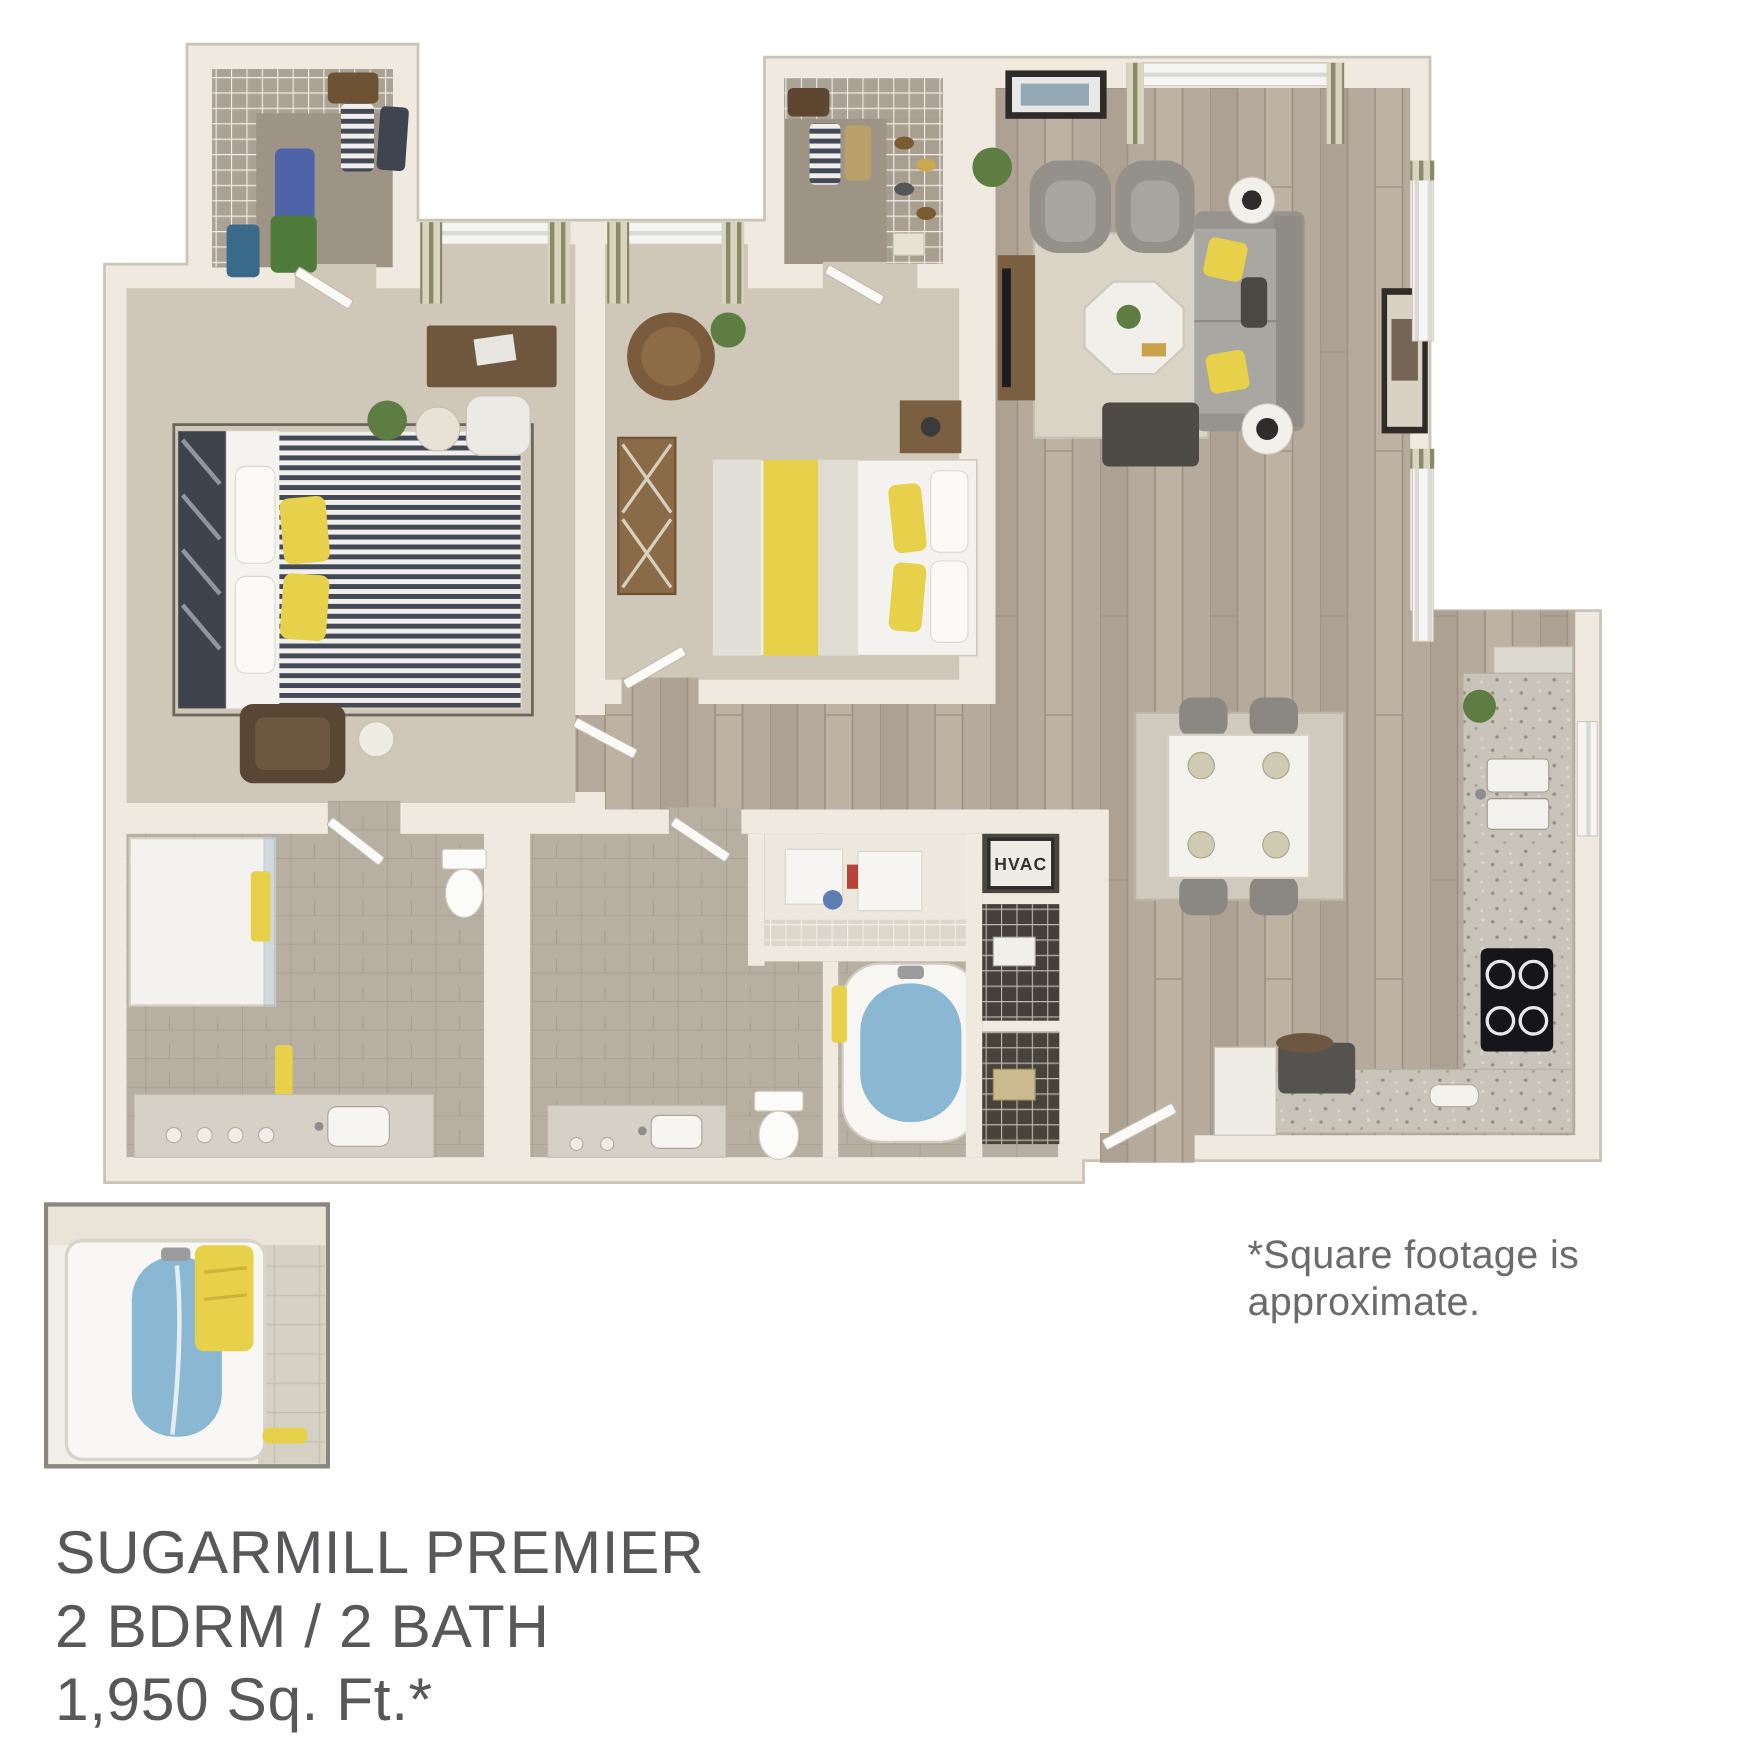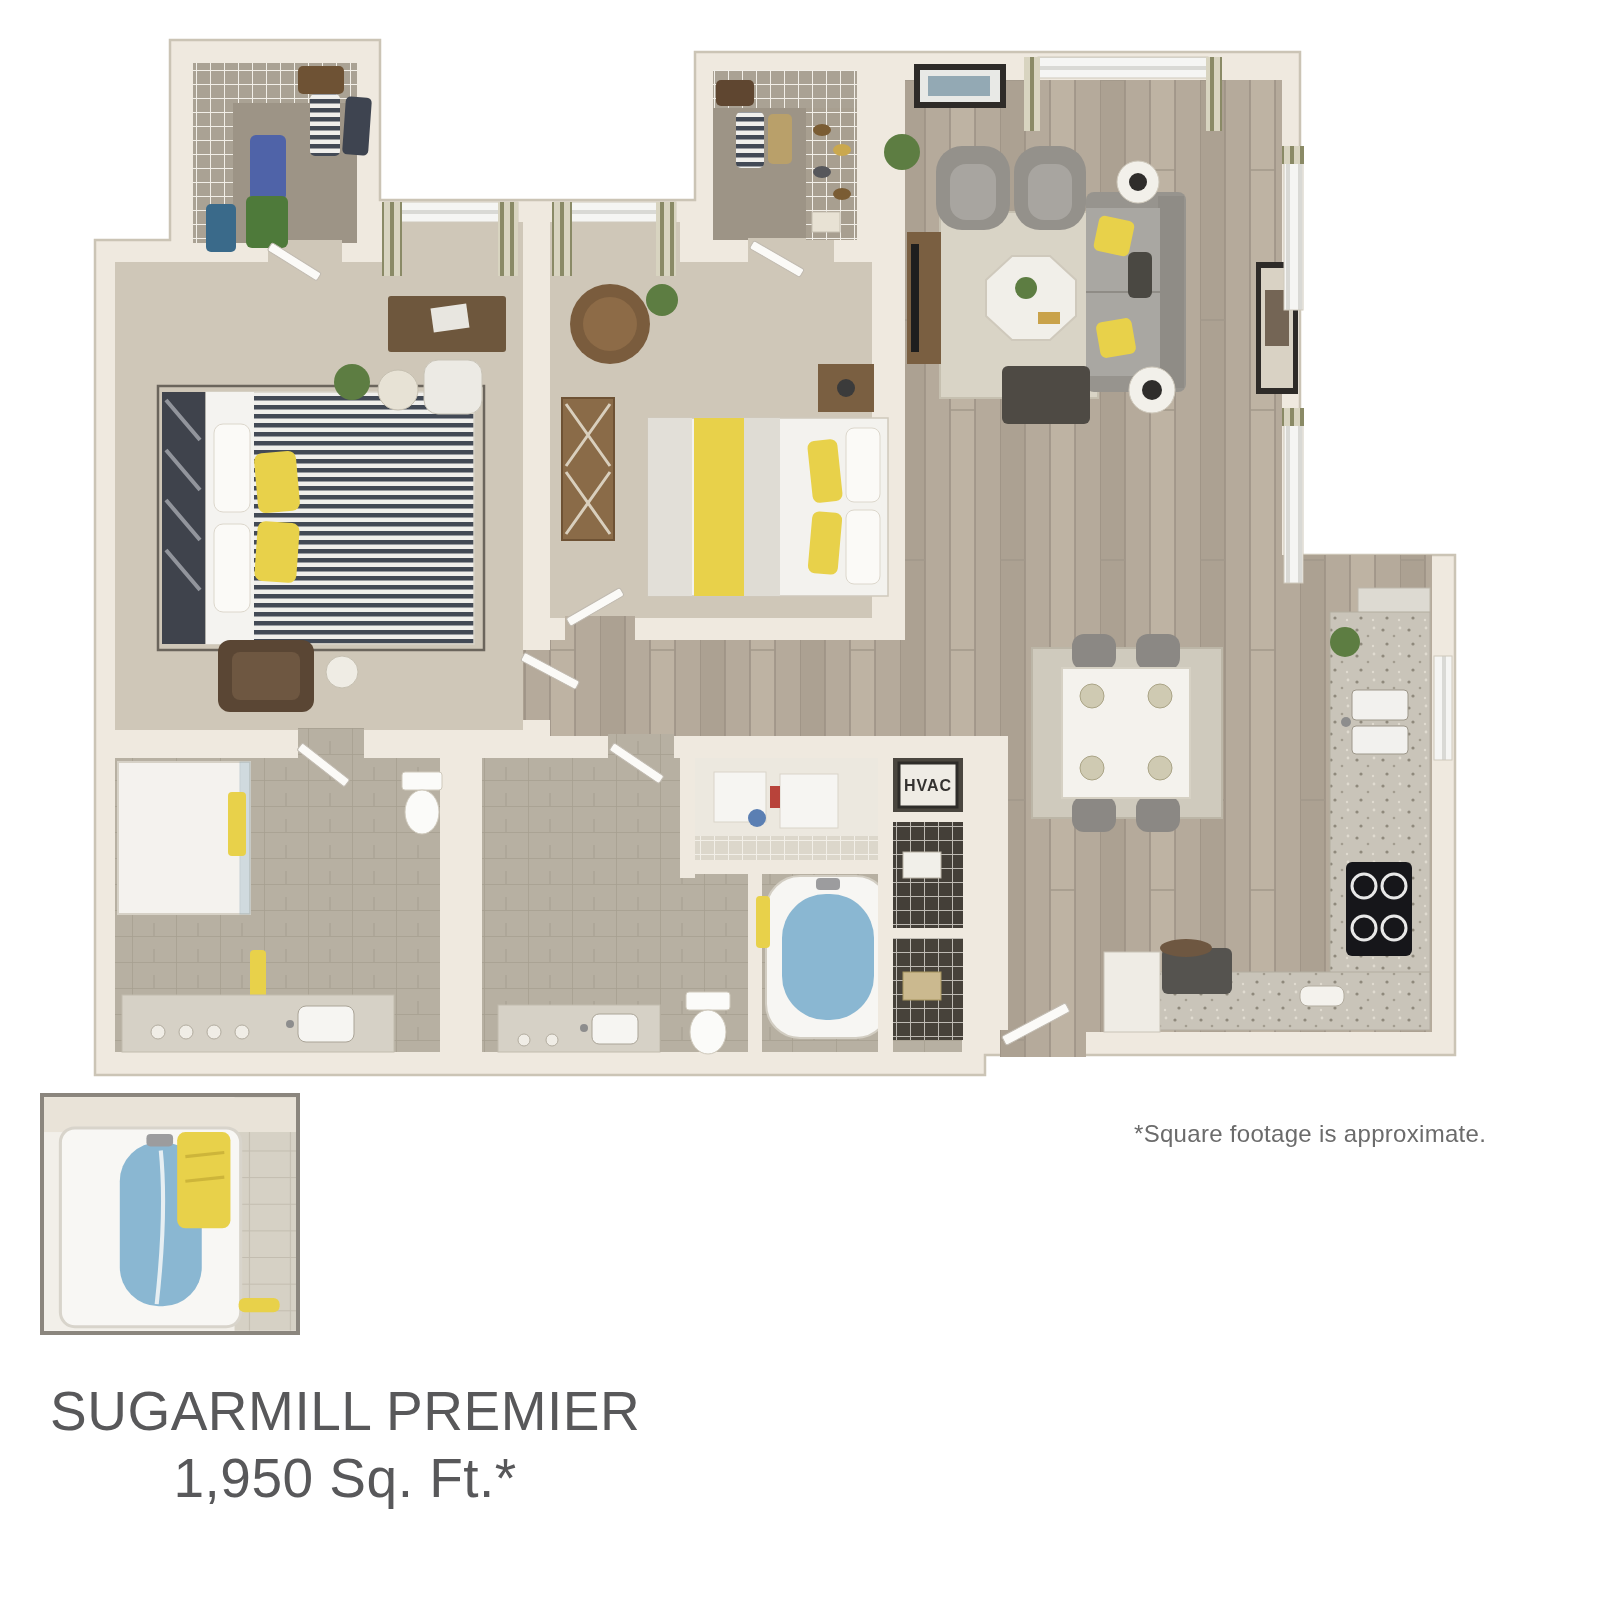--- a/index.html
+++ b/index.html
@@ -3,23 +3,23 @@
 <meta charset="utf-8">
 <style>
   html,body{margin:0;padding:0;background:#ffffff;}
   .stage{position:relative;width:1600px;height:1600px;background:var(--background,#fff);
          font-family:"Liberation Sans",sans-serif;overflow:hidden;}
   .plan-svg{position:absolute;left:0;top:0;width:1600px;height:1600px;}
   .inset{position:absolute;left:40px;top:1093px;width:252px;height:234px;
          border:4px solid var(--inset-border,#8b867e);background:#fff;}
   .inset svg{display:block;width:100%;height:100%;}
   .footnote{position:absolute;top:1120px;left:1134px;width:390px;
-            font-size:24px;color:var(--text-light,#6b6b6b);letter-spacing:.3px;}
+            font-size:36px;color:var(--text-light,#6b6b6b);letter-spacing:.3px;}
   .title-block{position:absolute;left:50px;top:1378px;color:var(--text-dark,#58585a);}
-  .title-line{font-size:55px;line-height:67px;font-weight:400;letter-spacing:.5px;white-space:nowrap;text-align:center;}
+  .title-line{font-size:55px;line-height:67px;font-weight:400;letter-spacing:.5px;white-space:nowrap;}
   svg text.hvac{font-family:"Liberation Sans",sans-serif;font-size:16px;font-weight:bold;
                 fill:#343230;letter-spacing:1px;}
 </style>
 </head>
 <body>
 
 <div class="stage">
 
 <svg class="plan-svg" viewBox="0 0 1600 1600">
   <defs>
@@ -352,16 +352,17 @@
     <line x1="138" y1="58" x2="176" y2="54" stroke="#cdb53a" stroke-width="3"></line>
     <line x1="138" y1="82" x2="176" y2="78" stroke="#cdb53a" stroke-width="3"></line>
     <rect x="190" y="196" width="40" height="14" rx="6" fill="var(--accent-yellow)"></rect>
   </svg>
 </div>
 
 <div class="footnote">*Square footage is approximate.</div>
 
 <div class="title-block">
   <div class="title-line">SUGARMILL PREMIER</div>
+  <div class="title-line">2 BDRM / 2 BATH</div>
   <div class="title-line">1,950 Sq. Ft.*</div>
 </div>
 
 </div>
 
 </body></html>

